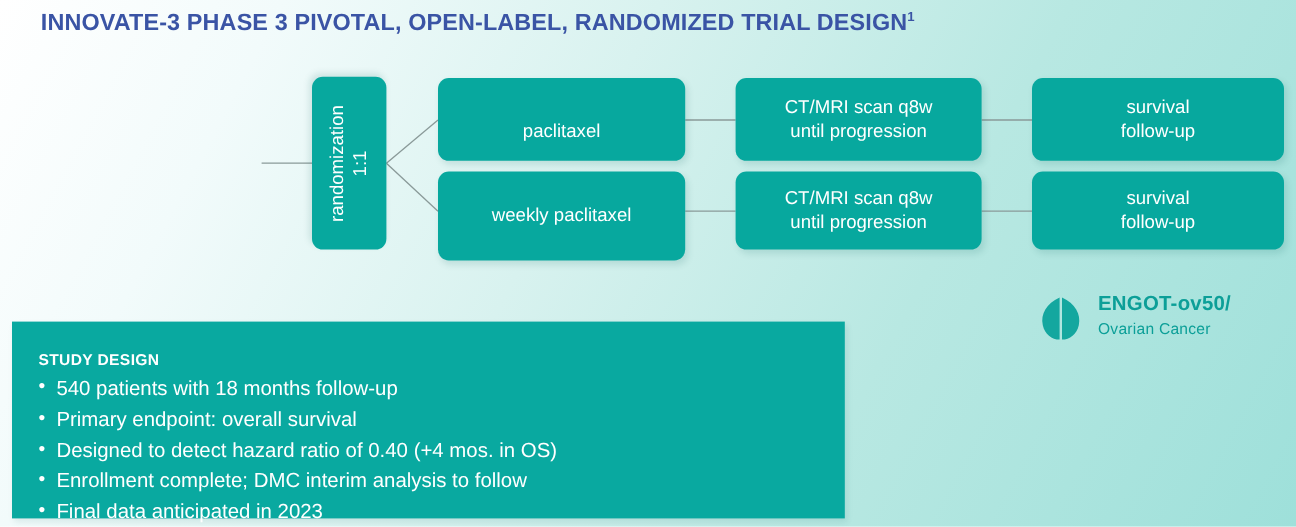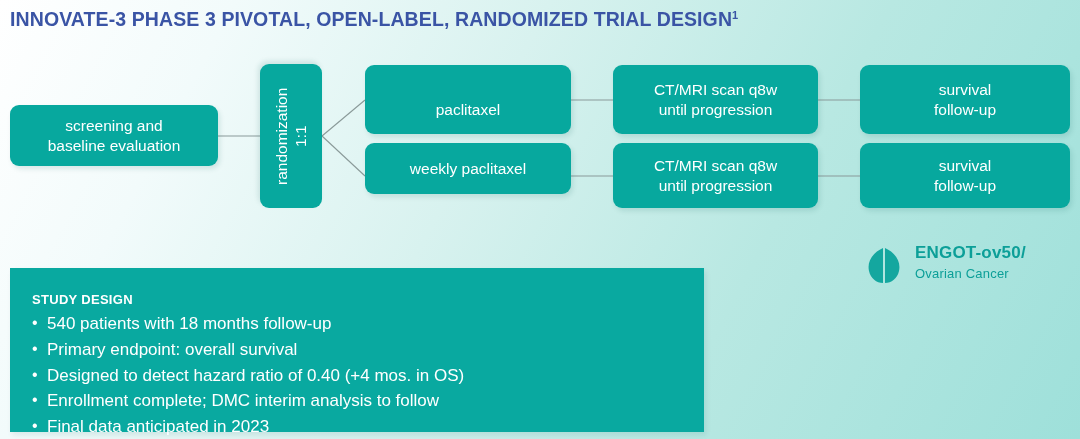--- a/index.html
+++ b/index.html
@@ -15,21 +15,21 @@
   #slide {
     position: relative;
     width: 1080px;
     height: 439px;
     background: linear-gradient(118deg, #ffffff 0%, #f2fbfb 18%, #d8f2ef 42%, #b8e8e2 68%, #9ee0da 100%);
     overflow: hidden;
   }
   
   #title {
     position: absolute;
-    left: 10px;
+    left: 34px;
     top: 8px;
     font-size: 19.5px;
     font-weight: bold;
     letter-spacing: 0.1px;
     color: #3a54a5;
     white-space: nowrap;
   }
   #title sup {
     font-size: 11px;
     vertical-align: super;
@@ -52,21 +52,21 @@
     padding: 2px 6px;
   }
   .node-rot {
     writing-mode: vertical-rl;
     transform: rotate(180deg);
     line-height: 1.25;
   }
   #n-screening   { left: 10px;  top: 105px; width: 208px; height: 61px; }
   #n-random      { left: 260px; top: 64px;  width: 62px;  height: 144px; }
   #n-arm-a       { left: 365px; top: 65px;  width: 206px; height: 69px; }
-  #n-arm-b       { left: 365px; top: 143px; width: 206px; height: 51px; }
+  #n-arm-b       { left: 365px; top: 143px; width: 206px; height: 74px; }
   #n-scan-a      { left: 613px; top: 65px;  width: 205px; height: 69px; }
   #n-scan-b      { left: 613px; top: 143px; width: 205px; height: 65px; }
   #n-surv-a      { left: 860px; top: 65px;  width: 210px; height: 69px; }
   #n-surv-b      { left: 860px; top: 143px; width: 210px; height: 65px; }
   
   #connectors {
     position: absolute;
     left: 0; top: 0;
     width: 1080px; height: 439px;
     pointer-events: none;
@@ -147,26 +147,20 @@
       <line x1="218" y1="136" x2="260" y2="136"></line>
       <line x1="322" y1="136" x2="365" y2="100"></line>
       <line x1="322" y1="136" x2="365" y2="176"></line>
       <line x1="571" y1="100" x2="613" y2="100"></line>
       <line x1="571" y1="176" x2="613" y2="176"></line>
       <line x1="818" y1="100" x2="860" y2="100"></line>
       <line x1="818" y1="176" x2="860" y2="176"></line>
     </g>
   </svg>
 
-  <div class="node" id="n-screening">
-    <div>
-      <span>screening and</span><br>
-      <span>baseline evaluation</span>
-    </div>
-  </div>
 
   <div class="node node-rot" id="n-random">
     <div>
       <span>randomization</span><br>
       <span>1:1</span>
     </div>
   </div>
 
   <div class="node" id="n-arm-a">
     <div>

